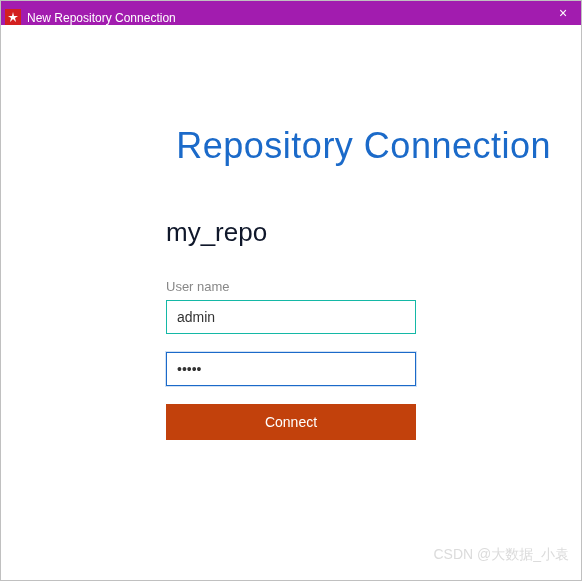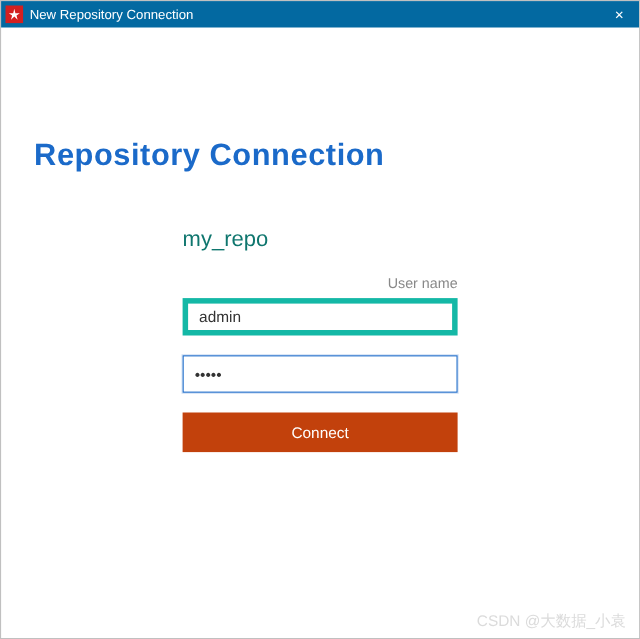--- a/index.html
+++ b/index.html
@@ -9,24 +9,24 @@
     }
     body {
       font-family: "Segoe UI", Arial, sans-serif;
       background: #fff;
       width: 582px;
       height: 581px;
       position: relative;
       border: 1px solid #c0c0c0;
     }
     .titlebar {
-      background: #0369a1;
+      background: #a21caf;
       height: 24px;
       display: flex;
-      align-items: center;
+      align-items: flex-end;
       padding: 0 0 0 4px;
       color: #fff;
       font-size: 12px;
     }
     .titlebar-icon {
       width: 16px;
       height: 16px;
       background: #d32020;
       margin-right: 6px;
       display: flex;
@@ -45,53 +45,52 @@
       align-items: center;
       justify-content: center;
       cursor: pointer;
       font-size: 14px;
       color: #fff;
     }
     .content {
       padding: 0 30px;
     }
     .main-heading {
-      text-align: left;
+      text-align: right;
       color: #1b6ac9;
-      font-size: 28px;
-      font-weight: 700;
+      font-size: 36px;
+      font-weight: 400;
       margin-top: 100px;
       margin-bottom: 50px;
       letter-spacing: 0.5px;
     }
     .form-area {
       width: 250px;
       margin: 0 auto;
     }
     .label-small {
       color: #888;
       font-size: 13px;
       margin-bottom: 2px;
     }
     .repo-name {
-      color: #0f766e;
-      font-size: 20px;
+      color: #0f172a;
+      font-size: 26px;
       font-weight: 400;
-      margin-bottom: 20px;
+      margin-bottom: 31px;
     }
     .field-label {
       color: #888;
       font-size: 13px;
       margin-bottom: 6px;
-      text-align: right;
     }
     .input-field {
       width: 100%;
       height: 34px;
-      border: 5px solid #14b8a6;
+      border: 1px solid #14b8a6;
       padding: 0 10px;
       font-size: 14px;
       color: #333;
       outline: none;
       margin-bottom: 18px;
       font-family: inherit;
     }
     .input-field.focused {
       border: 1px solid #1b6ac9;
       box-shadow: 0 0 0 1px rgba(27,106,201,0.2);
@@ -101,21 +100,21 @@
       height: 36px;
       background: #c2410c;
       color: #fff;
       border: none;
       font-size: 14px;
       cursor: pointer;
       font-family: inherit;
     }
     .watermark {
       position: absolute;
-      bottom: 6px;
+      bottom: 16px;
       right: 12px;
       color: #ccc;
       font-size: 14px;
       opacity: 0.7;
       margin-top: 28px;
     }
   </style>
 </head>
 <body>
 

